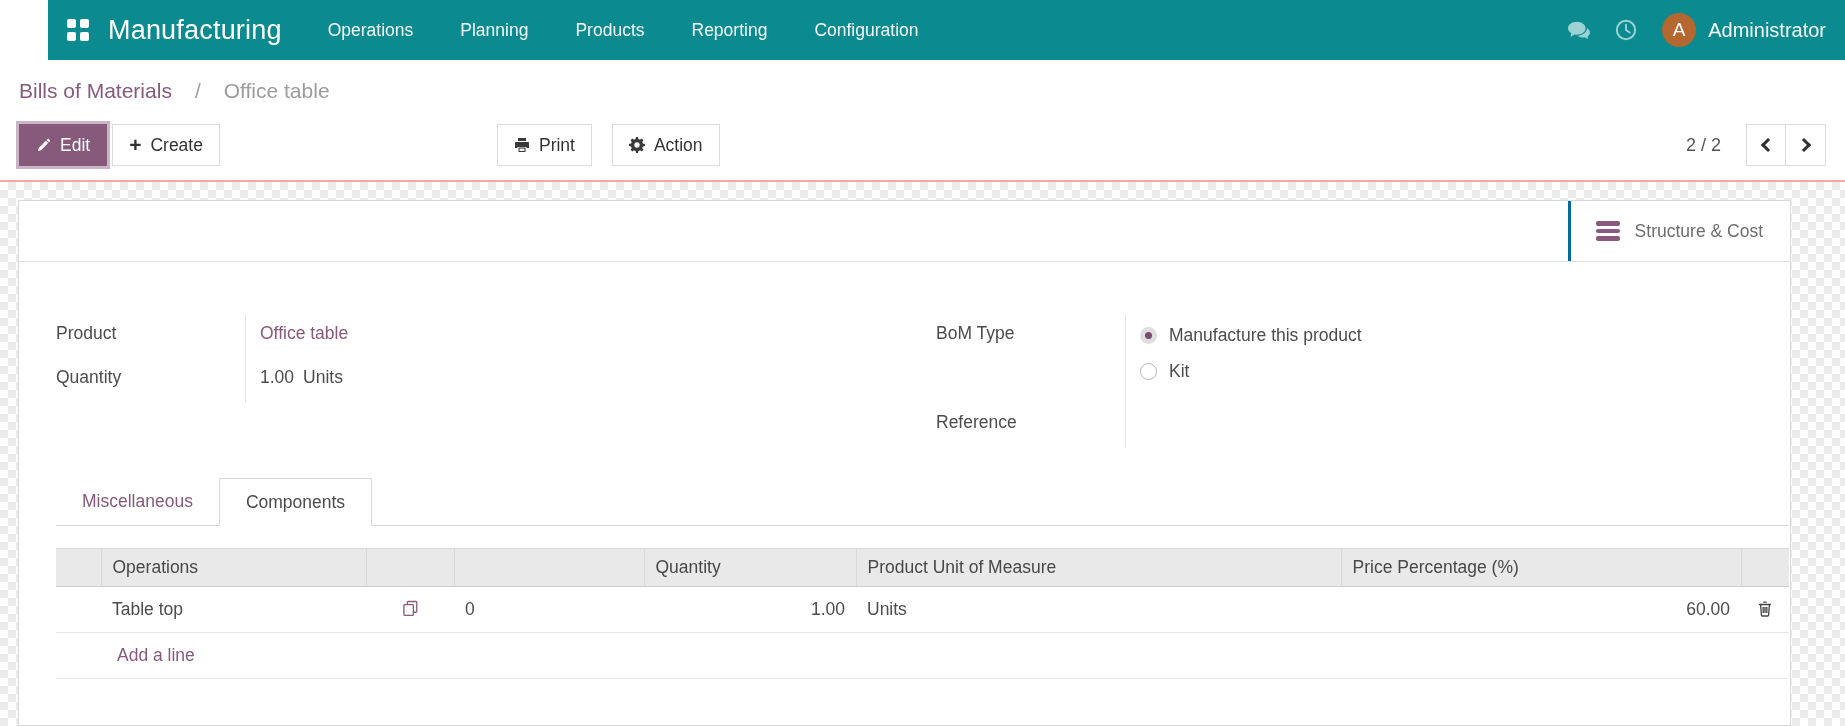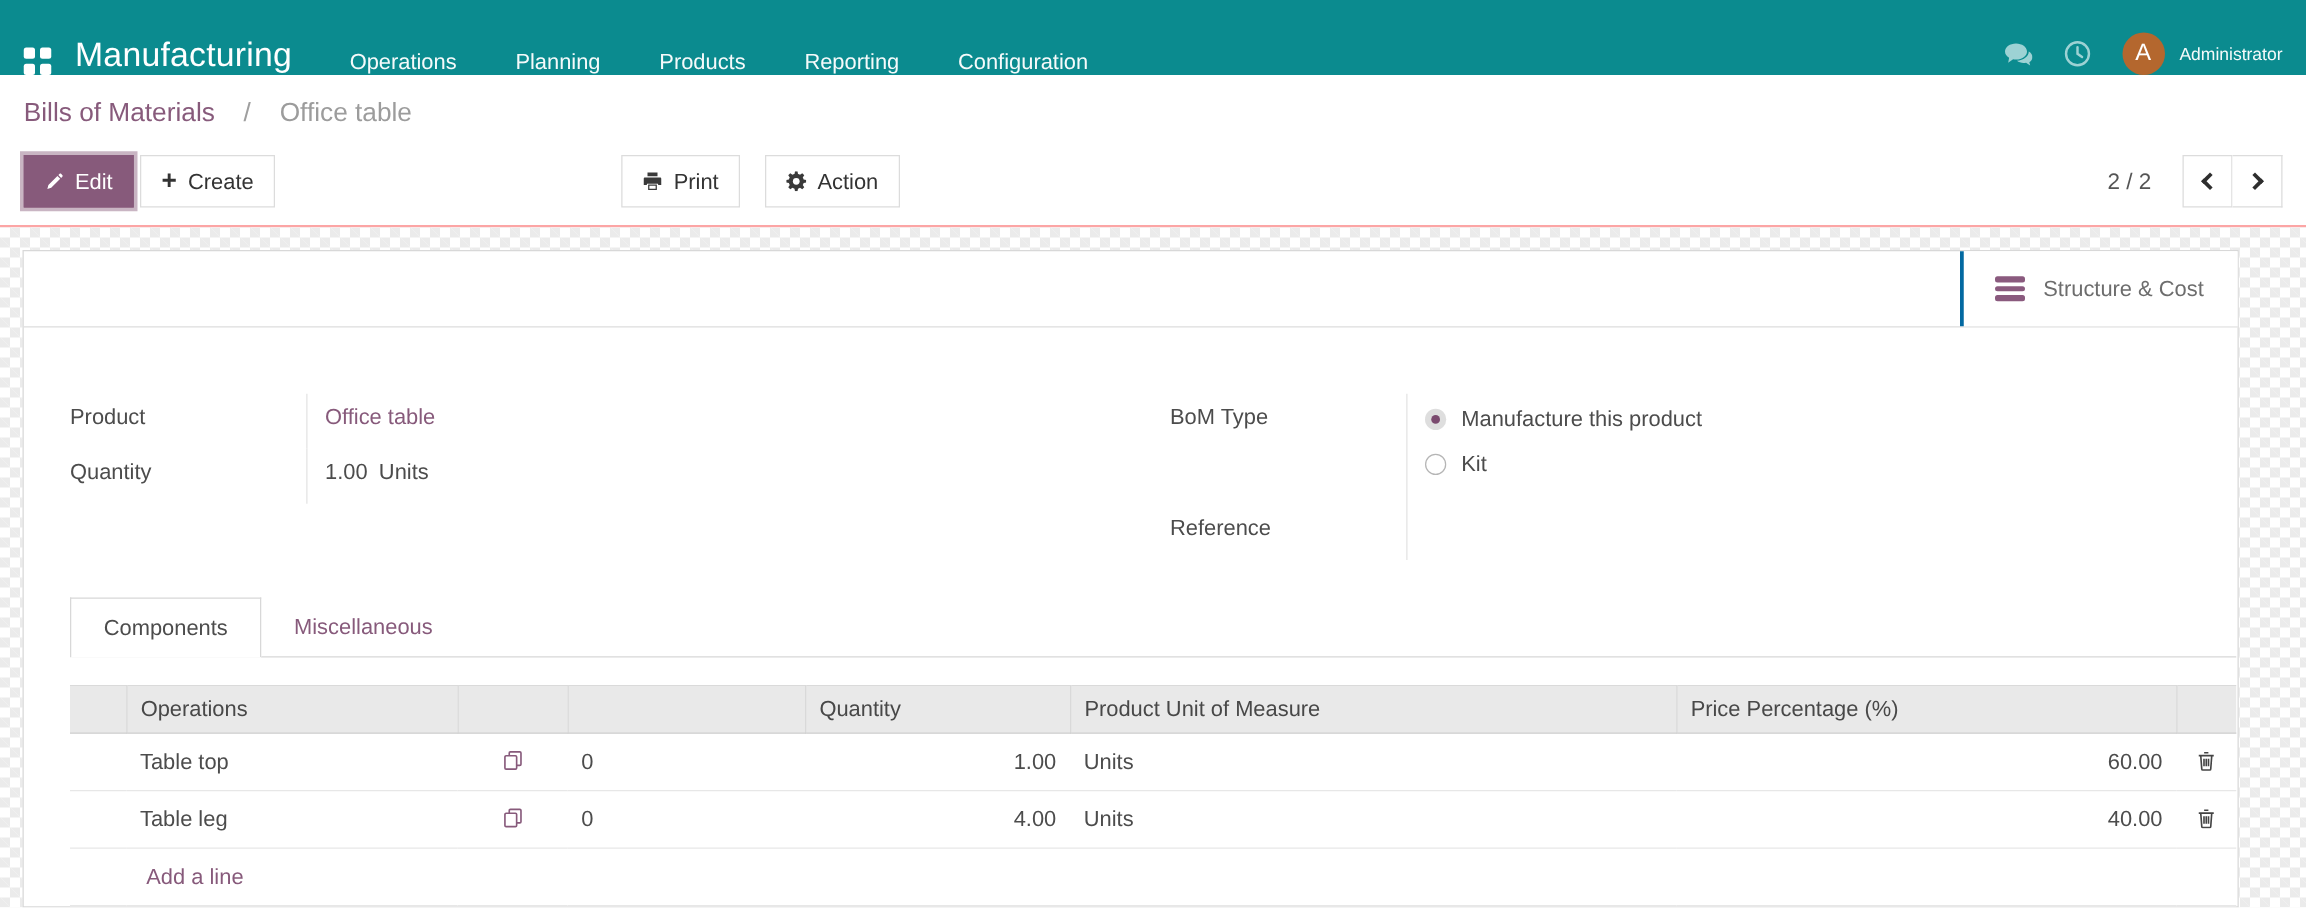--- a/index.html
+++ b/index.html
@@ -1,33 +1,33 @@
 <!DOCTYPE html>
 <html><head>
 <meta charset="utf-8">
 <style>
   * { margin:0; padding:0; box-sizing:border-box; }
   html,body { width:1845px; height:726px; overflow:hidden; background:#fff;
     font-family:"Liberation Sans", sans-serif; }
   .screen { width:1845px; height:726px; position:relative; background:#fff; }
 
   
-  .navbar { height:60px; background:#0b8b8f; display:flex; align-items:flex-end; padding:0 19px; color:#fff; }
+  .navbar { height:60px; background:#0b8b8f; display:flex; align-items:center; padding:0 19px; color:#fff;margin-left:48px; }
   .apps-grid { width:22px; height:22px; display:grid; grid-template-columns:9px 9px; grid-template-rows:9px 9px;
     gap:4px; cursor:pointer; margin-right:19px; }
   .apps-grid span { background:#fff; border-radius:2px; }
   .brand { font-size:27px; font-weight:500; letter-spacing:.2px; margin-right:46px; cursor:pointer; }
   .nav-menu { display:flex; align-items:center; gap:47px; font-size:17.5px; }
   .nav-menu .nav-item { color:rgba(255,255,255,.96); cursor:pointer; white-space:nowrap; }
   .nav-right { margin-left:auto; display:flex; align-items:center; gap:25px; }
   .nav-ico { width:22px; height:22px; display:flex; align-items:center; justify-content:center; cursor:pointer; }
   .user-box { display:flex; align-items:center; gap:12px; cursor:pointer; }
   .avatar { width:34px; height:34px; border-radius:50%; background:#b4672e; color:#fff; font-size:19px;
     display:flex; align-items:center; justify-content:center; }
-  .user-name { font-size:14px; color:rgba(255,255,255,.96); }
+  .user-name { font-size:20px; color:rgba(255,255,255,.96); }
 
   
   .breadcrumb-row { height:52px; display:flex; align-items:center; padding:10px 19px 0; font-size:21px;gap:12px; }
   .bc-parent { color:#875A7B; cursor:pointer; text-decoration:none; }
   .bc-sep { color:#9f9f9f; margin:0 11px; }
   .bc-current { color:#9c9c9c; }
 
   
   .control-row { height:70px; border-bottom:2px solid #fca5a5; display:flex; align-items:flex-start;
     padding:12px 19px 0; }
@@ -233,22 +233,22 @@
           </div>
           <div class="frow">
             <span class="flabel">Reference</span>
             <div class="fval"></div>
           </div>
         </div>
       </div>
 
       <div class="notebook">
         <div class="tabs">
+          <div class="tab inactive">Miscellaneous</div>
           <div class="tab active">Components</div>
-          <div class="tab inactive">Miscellaneous</div>
         </div>
 
         <table class="lines">
           <colgroup>
             <col style="width:45px">
               <col style="width:265px">
               <col style="width:88px">
               <col style="width:190px">
             <col style="width:212px">
               <col style="width:485px">
@@ -285,43 +285,20 @@
               <td class="num">60.00</td>
               <td class="center">
                 <button class="trash-btn">
                   <svg width="14" height="16" viewBox="0 0 14 16" fill="none" stroke="#444" stroke-width="1.3">
                     <path d="M1 3.5h12M5.3 1.2h3.4M2.6 3.5l.8 10.6c0 .5.4.9.9.9h5.4c.5 0 .9-.4.9-.9l.8-10.6M5.2 6v6M7 6v6M8.8 6v6"></path>
                   </svg>
                 </button>
               </td>
             </tr>
             <tr>
-              <td></td>
-              <td>Table leg</td>
-              <td class="center">
-                <button class="copy-icon">
-                  <svg width="15" height="17" viewBox="0 0 16 17" fill="none" stroke="#875A7B" stroke-width="1.4">
-                    <rect x="4.7" y="1" width="10" height="11.5" rx="1"></rect>
-                    <rect x="1" y="4.3" width="10" height="11.5" rx="1" fill="#fff"></rect>
-                  </svg>
-                </button>
-              </td>
-              <td class="zero-cell">0</td>
-              <td class="num">4.00</td>
-              <td>Units</td>
-              <td class="num">40.00</td>
-              <td class="center">
-                <button class="trash-btn">
-                  <svg width="14" height="16" viewBox="0 0 14 16" fill="none" stroke="#444" stroke-width="1.3">
-                    <path d="M1 3.5h12M5.3 1.2h3.4M2.6 3.5l.8 10.6c0 .5.4.9.9.9h5.4c.5 0 .9-.4.9-.9l.8-10.6M5.2 6v6M7 6v6M8.8 6v6"></path>
-                  </svg>
-                </button>
-              </td>
-            </tr>
-            <tr>
               <td class="addline-cell" colspan="8">
                 <a class="addline-link">Add a line</a>
               </td>
             </tr>
           </tbody>
         </table>
       </div>
 
     </div>
   </div>

